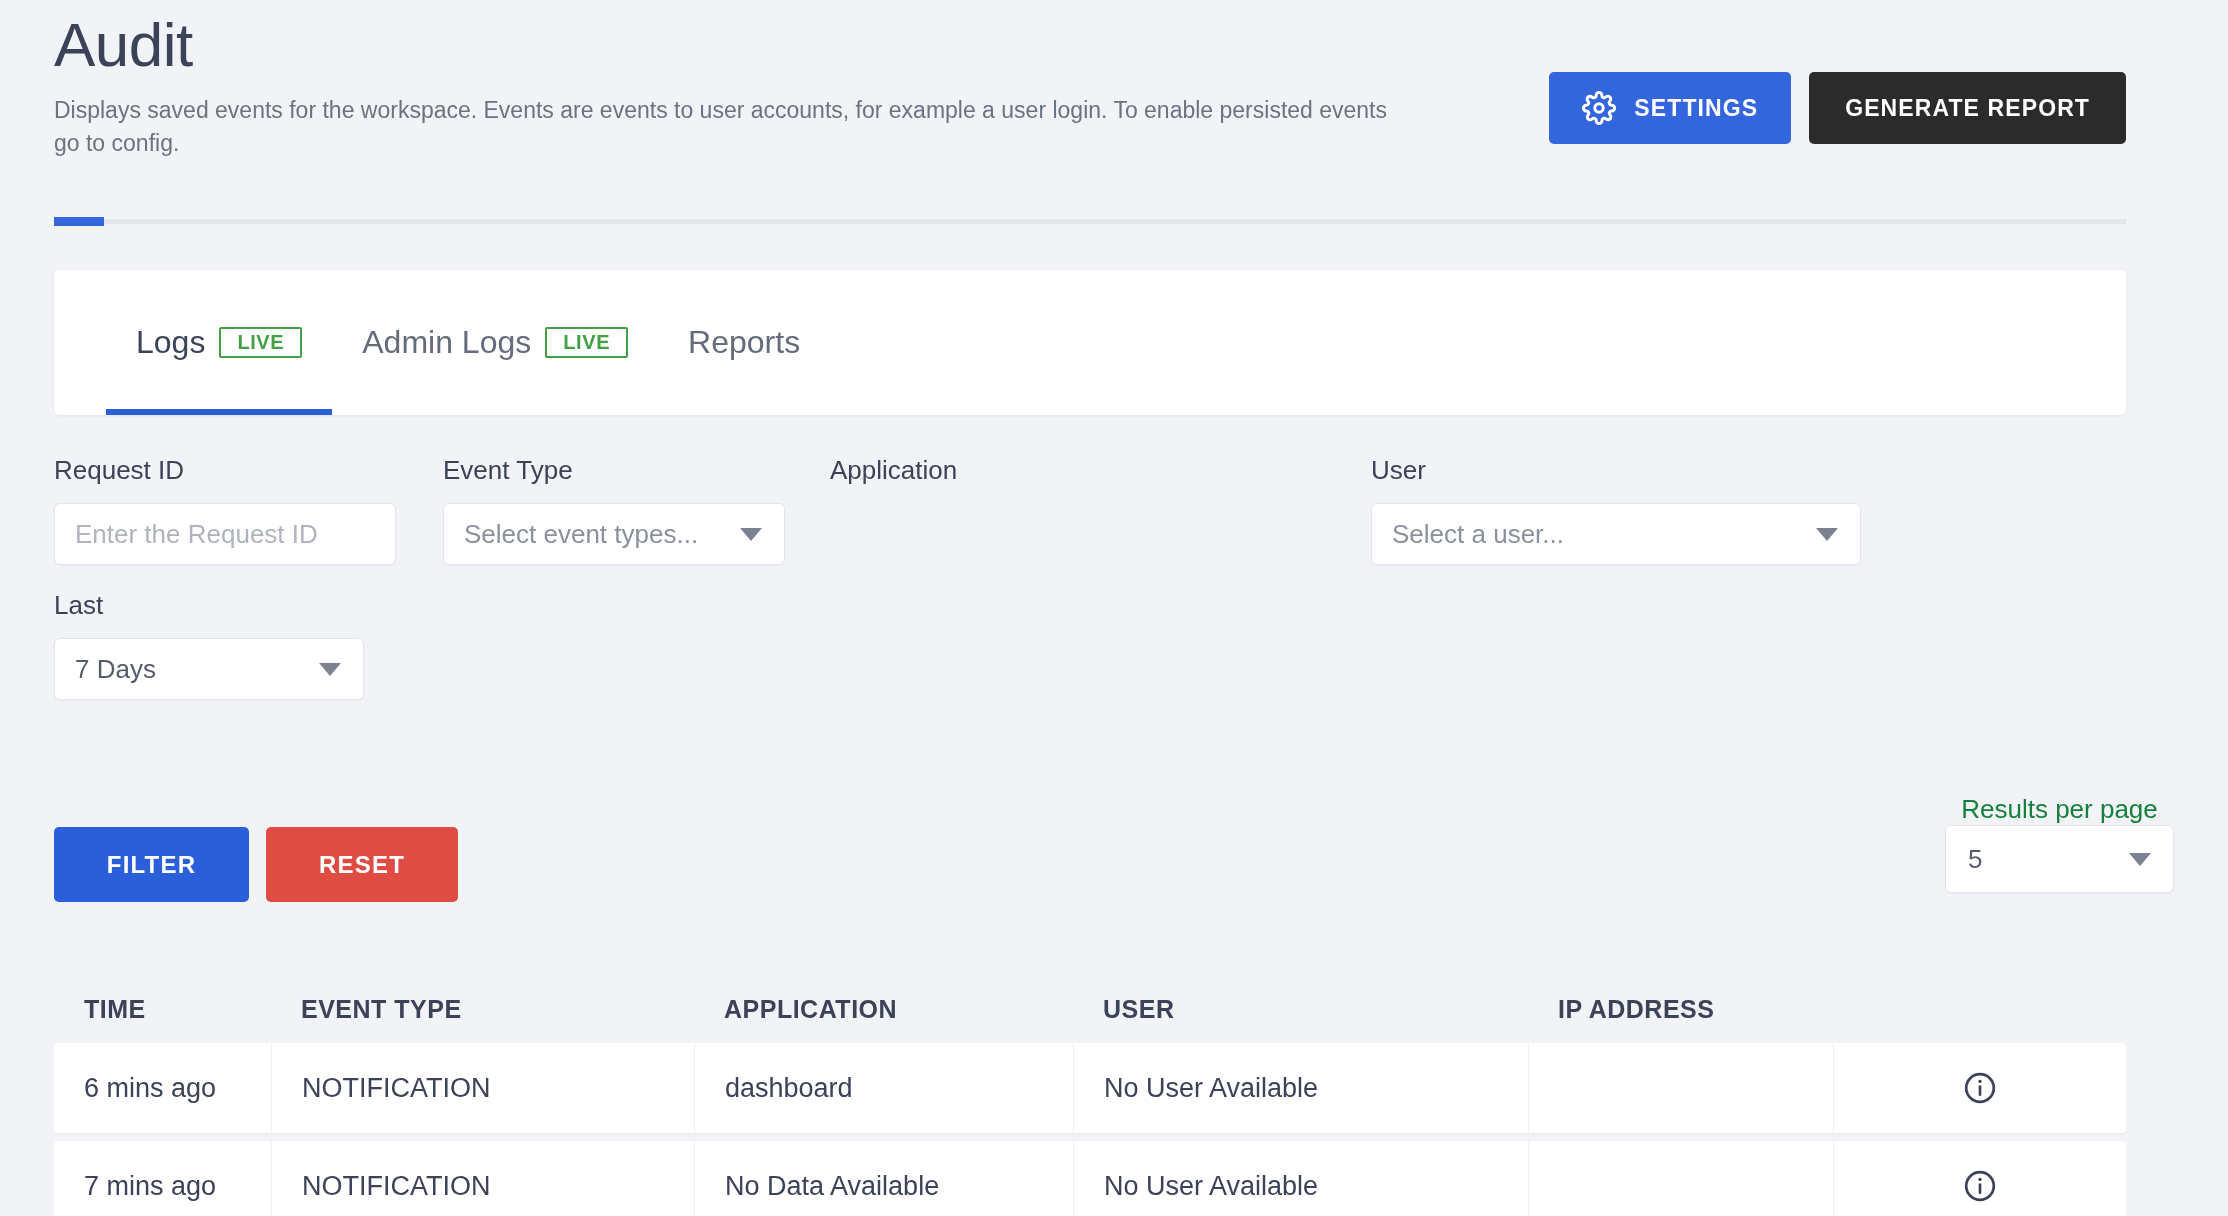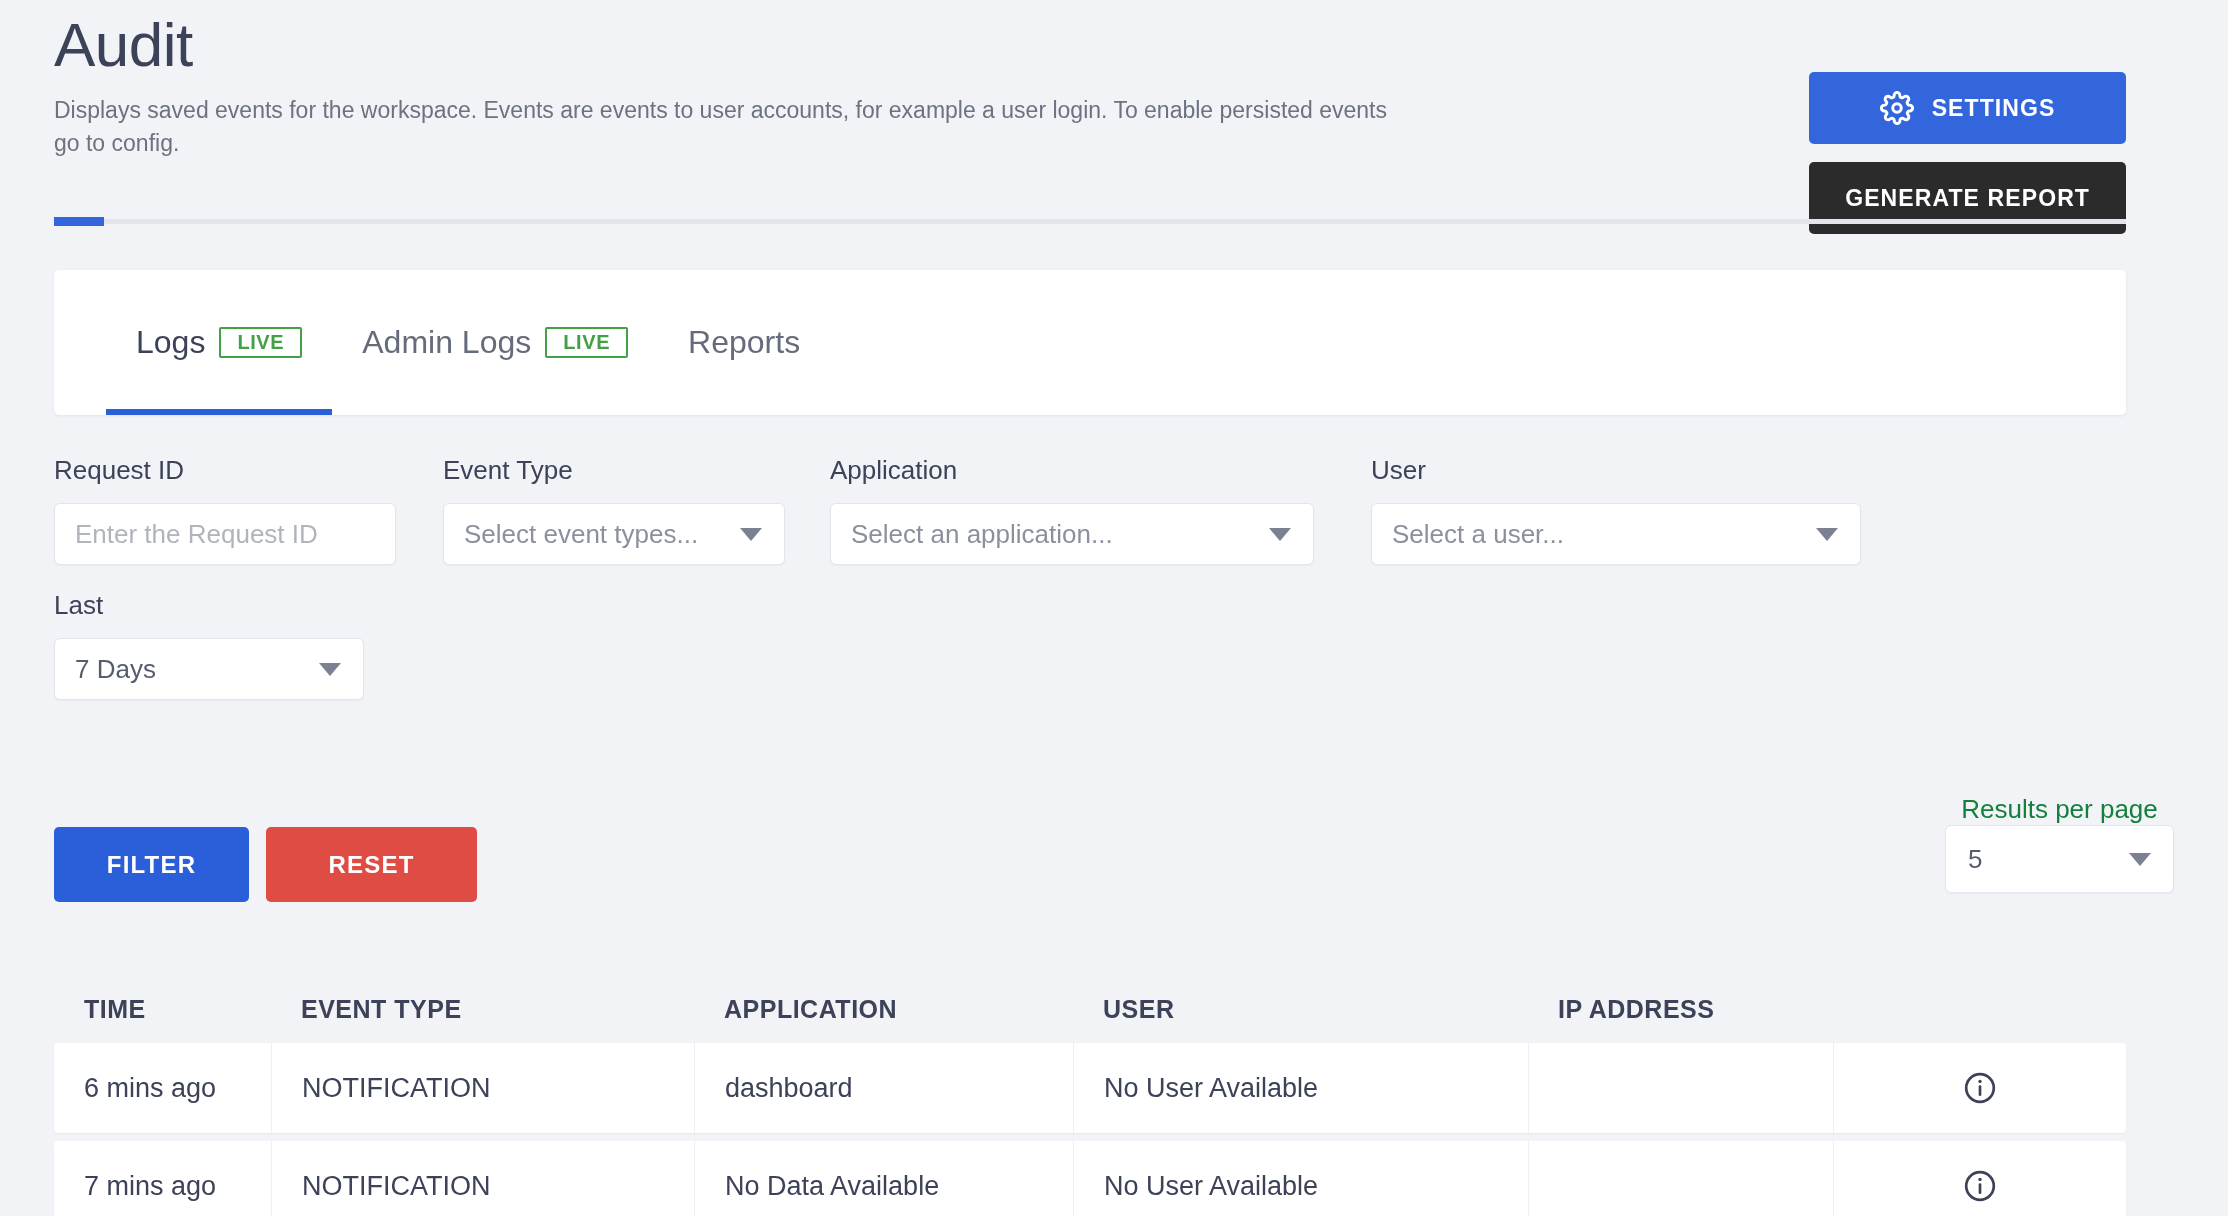--- a/index.html
+++ b/index.html
@@ -27,21 +27,20 @@
     color: #6b7280;
     line-height: 1.45;
     max-width: 1335px;
   }
   .header-actions {
     position: absolute;
     right: 0;
     top: 58px;
     display: flex;
     gap: 18px;
-    flex-direction: column;
   }
   .btn {
     border: none;
     border-radius: 5px;
     font-family: "Liberation Sans", sans-serif;
     font-size: 23px;
     font-weight: 700;
     letter-spacing: 1.1px;
     cursor: pointer;
     display: inline-flex;
@@ -193,21 +192,21 @@
     width: 195px;
     height: 75px;
     border-radius: 5px;
     font-size: 24px;
     font-weight: 700;
     letter-spacing: 1.2px;
   }
   .btn-reset {
     background: #de4c44;
     color: #fff;
-    width: 211px;
+    width: 192px;
     height: 75px;
     border-radius: 5px;
     font-size: 24px;
     font-weight: 700;
     letter-spacing: 1.2px;
   }
 
   .results-per-page {
     position: absolute;
     right: 54px;
@@ -346,24 +345,20 @@
       <div class="field f-event">
         <span class="field-label">Event Type</span>
         <div class="control">
           <span>Select event types...</span>
           <span class="select-caret"></span>
         </div>
       </div>
 
       <div class="field f-app">
         <span class="field-label">Application</span>
-        <div class="control">
-          <span>Select an application...</span>
-          <span class="select-caret"></span>
-        </div>
       </div>
 
       <div class="field f-user">
         <span class="field-label">User</span>
         <div class="control">
           <span>Select a user...</span>
           <span class="select-caret"></span>
         </div>
       </div>
 

